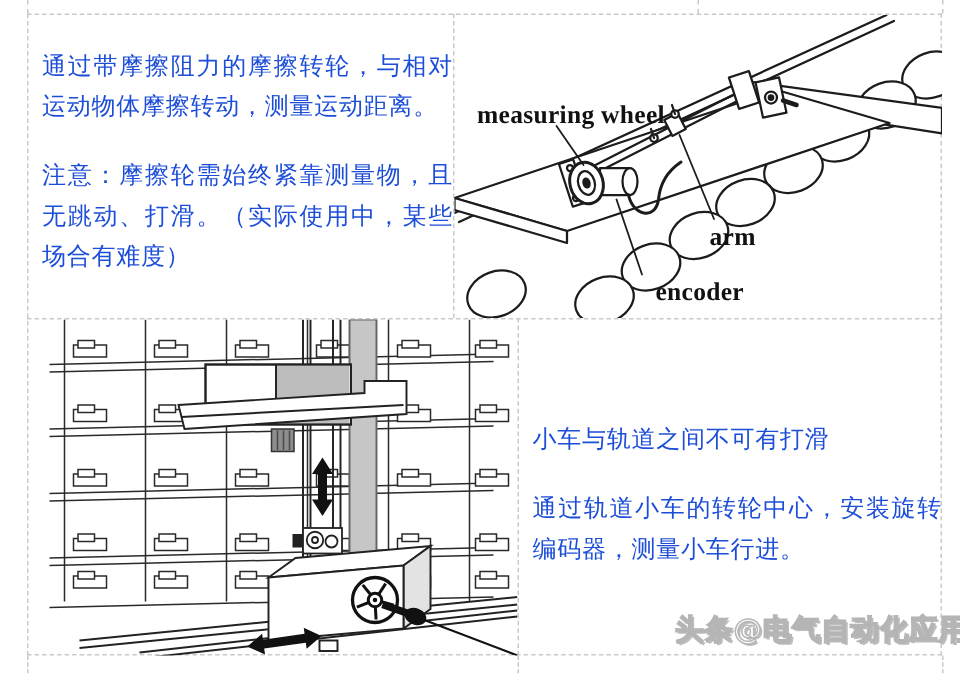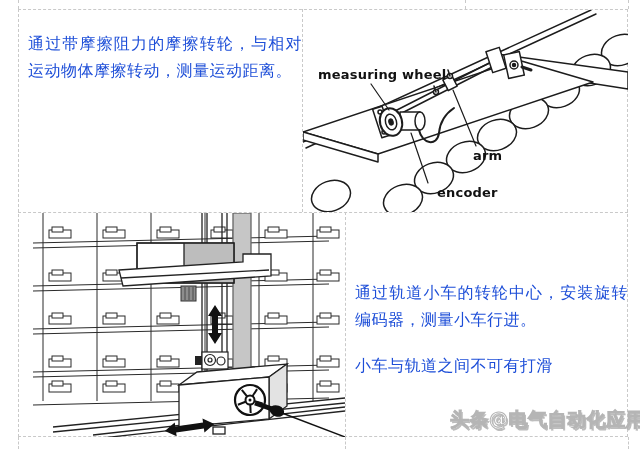--- a/index.html
+++ b/index.html
@@ -22,22 +22,22 @@
   }
   .txtcell p{margin:0 0 19px 0;}
   #cellA{left:19px;top:10px;width:283px;height:202px;padding:20px 0 0 9px;box-sizing:border-box;}
   #cellD{left:346px;top:213px;width:282px;height:224px;padding:66px 0 0 9px;box-sizing:border-box;}
   
   .diagcell{position:absolute;}
   #cellB{left:303px;top:10px;width:325px;height:202px;}
   #cellC{left:19px;top:213px;width:326px;height:224px;}
   .diagcell svg{position:absolute;left:0;top:0;}
   .dlabel{
-    position:absolute;font-size:13px;font-weight:600;color:#111;
-    white-space:nowrap;letter-spacing:0.2px;
+    position:absolute;font-size:17px;font-weight:600;color:#111;
+    white-space:nowrap;letter-spacing:0.2px;font-family:Liberation Serif, serif;
   }
   
   #watermark{
     position:absolute;left:450px;top:407px;white-space:nowrap;
     font-size:19px;font-weight:bold;letter-spacing:0.5px;
     color:#ffffff;-webkit-text-stroke:1px #b5b5b5;
     text-shadow:1.5px 1.5px 0 #bdbdbd;
   }
 </style>
 </head>
@@ -50,20 +50,21 @@
 
 <div class="vline" style="left:18px;top:0;height:9px;"></div>
 <div class="vline" style="left:465px;top:0;height:9px;"></div>
 <div class="vline" style="left:628px;top:0;height:9px;"></div>
 <div class="vline" style="left:18px;top:437px;height:12px;"></div>
 <div class="vline" style="left:345px;top:437px;height:12px;"></div>
 <div class="vline" style="left:628px;top:437px;height:12px;"></div>
 
 <div id="cellA" class="txtcell">
   <p>通过带摩擦阻力的摩擦转轮，与相对运动物体摩擦转动，测量运动距离。</p>
+  <p>注意：摩擦轮需始终紧靠测量物，且无跳动、打滑。（实际使用中，某些场合有难度）</p>
 </div>
 
 <div id="cellB" class="diagcell">
   <svg width="325" height="202" viewBox="0 0 325 202">
     <g stroke="#1c1c1c" fill="none" stroke-width="1.5" stroke-linejoin="round" stroke-linecap="round">
 
       <g>
         <ellipse cx="318" cy="40" rx="20" ry="15" fill="#fff" transform="rotate(-20 318 40)"></ellipse>
         <ellipse cx="288" cy="60" rx="20" ry="15" fill="#fff" transform="rotate(-20 288 60)"></ellipse>
         <ellipse cx="257" cy="82" rx="20" ry="15" fill="#fff" transform="rotate(-20 257 82)"></ellipse>
@@ -262,17 +263,17 @@
     </g>
     <line x1="263" y1="200" x2="326" y2="224" stroke="#111" stroke-width="1.4"></line>
 
     <g transform="translate(145,212) rotate(-8)">
       <polygon points="0,6 11,-1 11,3 39,3 39,-1 50,6 39,13 39,9 11,9 11,13" fill="#111"></polygon>
     </g>
   </svg>
 </div>
 
 <div id="cellD" class="txtcell">
+  <p>小车与轨道之间不可有打滑</p>
   <p>通过轨道小车的转轮中心，安装旋转编码器，测量小车行进。</p>
-  <p>小车与轨道之间不可有打滑</p>
 </div>
 
 <div id="watermark">头条@电气自动化应用</div>
 
 </body></html>

